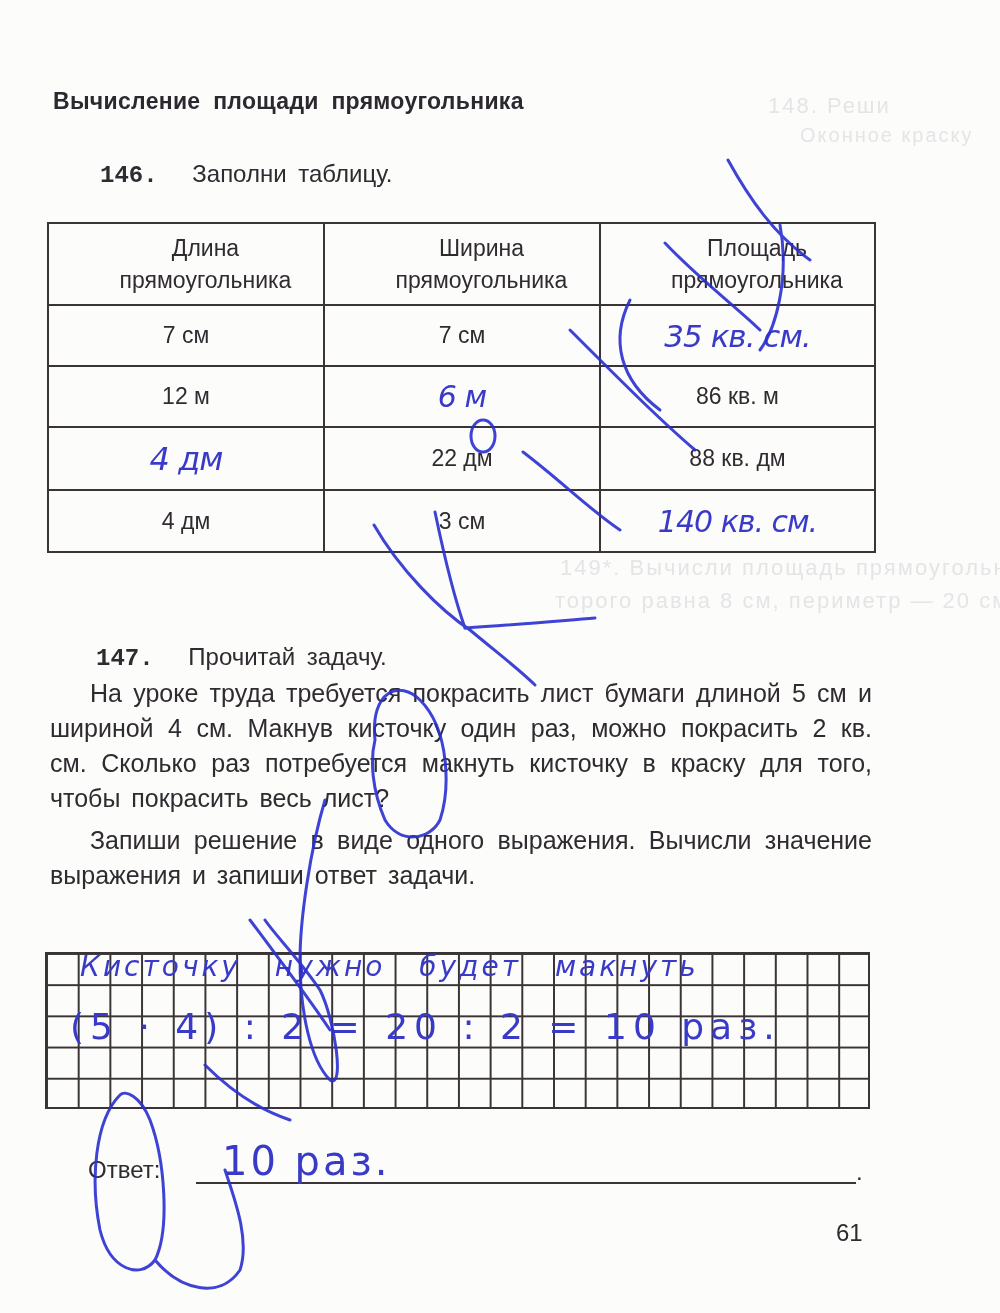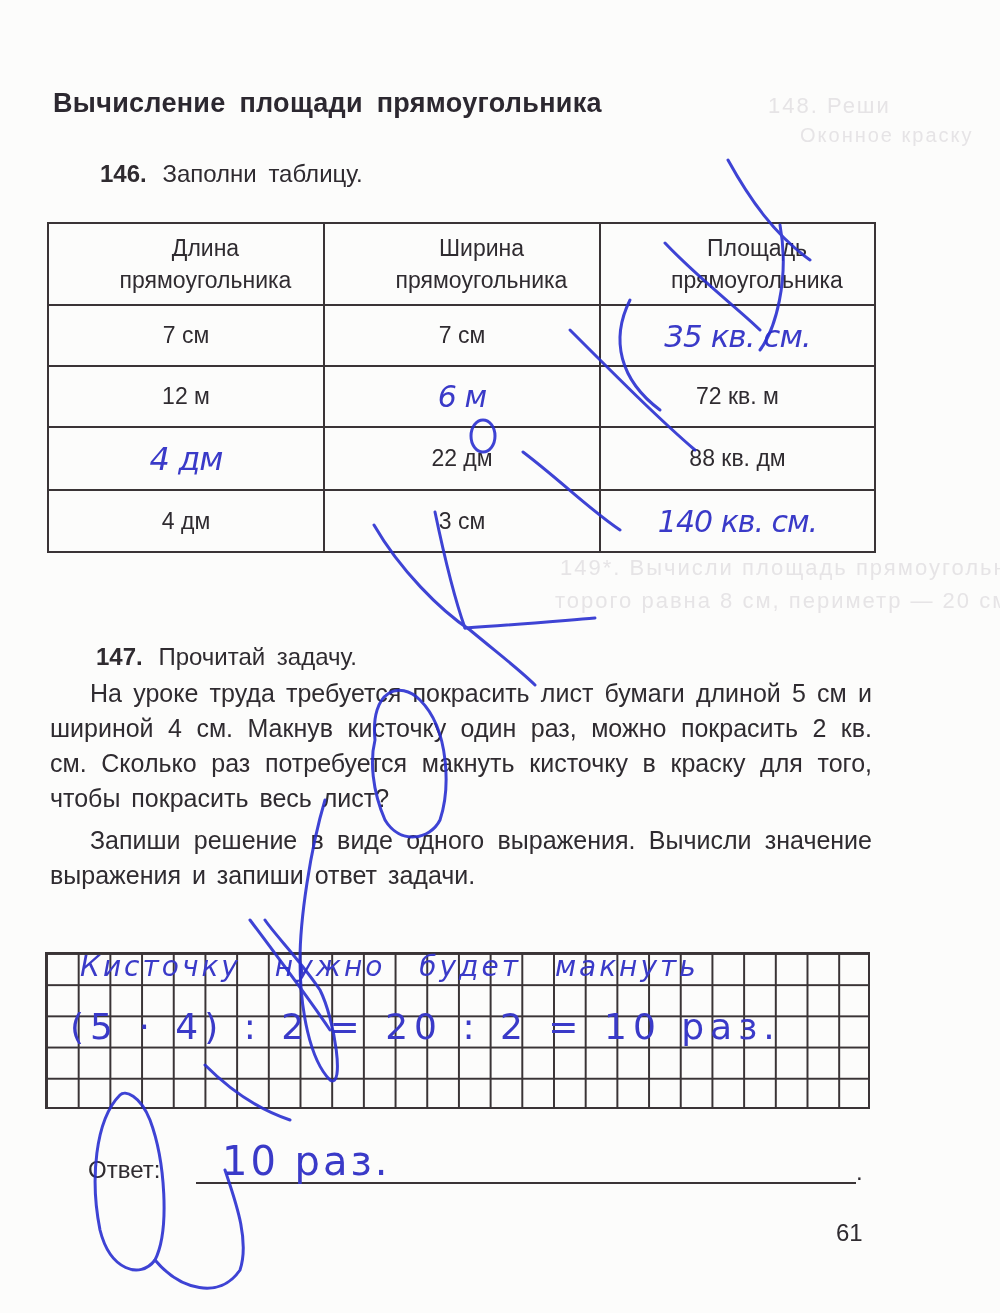--- a/index.html
+++ b/index.html
@@ -7,25 +7,25 @@
     width: 1000px; height: 1313px; position: relative; overflow: hidden;
     background: #fcfcfb;
     font-family: "Liberation Sans", "DejaVu Sans", sans-serif;
     color: #2f2b30;
   }
   .ghost {
     position: absolute; color: #e6e4e6; font-size: 22px; letter-spacing: 2px;
     white-space: nowrap; pointer-events: none;
   }
   .section-title {
-    position: absolute; left: 53px; top: 88px; font-weight: bold; font-size: 27px;
+    position: absolute; left: 53px; top: 88px; font-weight: bold; font-size: 23px;
     word-spacing: 6px; color: #2c2830; letter-spacing: 0.3px;
   }
   .task-head { position: absolute; font-size: 24px; word-spacing: 5px; }
-  .task-head .num { font-weight: bold; margin-right: 4px; }
+  .task-head .num { font-weight: bold; margin-right: 23px; font-family: Liberation Mono, monospace; }
   table.area {
     position: absolute; left: 47px; top: 222px; width: 827px;
     border-collapse: collapse; table-layout: fixed;
   }
   table.area td, table.area th {
     border: 2.5px solid #3a3436; text-align: center; font-weight: normal;
     font-size: 23px; color: #2f2b30; padding: 0; position: relative;
   }
   table.area th { height: 80px; line-height: 32px; padding-left: 39px; }
   table.area td { height: 59px; }
@@ -89,21 +89,21 @@
     <th><span>Площадь</span><br><span>прямоугольника</span></th>
   </tr>
   <tr style="height:61px">
     <td>7 см</td>
     <td>7 см</td>
     <td><span class="hand" style="font-size:31px">35 кв. см.</span></td>
   </tr>
   <tr style="height:61px">
     <td>12 м</td>
     <td><span class="hand">6 м</span></td>
-    <td>72 кв. м</td>
+    <td>86 кв. м</td>
   </tr>
   <tr style="height:63px">
     <td><span class="hand" style="font-size:32px">4 дм</span></td>
     <td>22 дм</td>
     <td>88 кв. дм</td>
   </tr>
   <tr style="height:62px">
     <td>4 дм</td>
     <td>3 см</td>
     <td><span class="hand">140 кв. см.</span></td>

